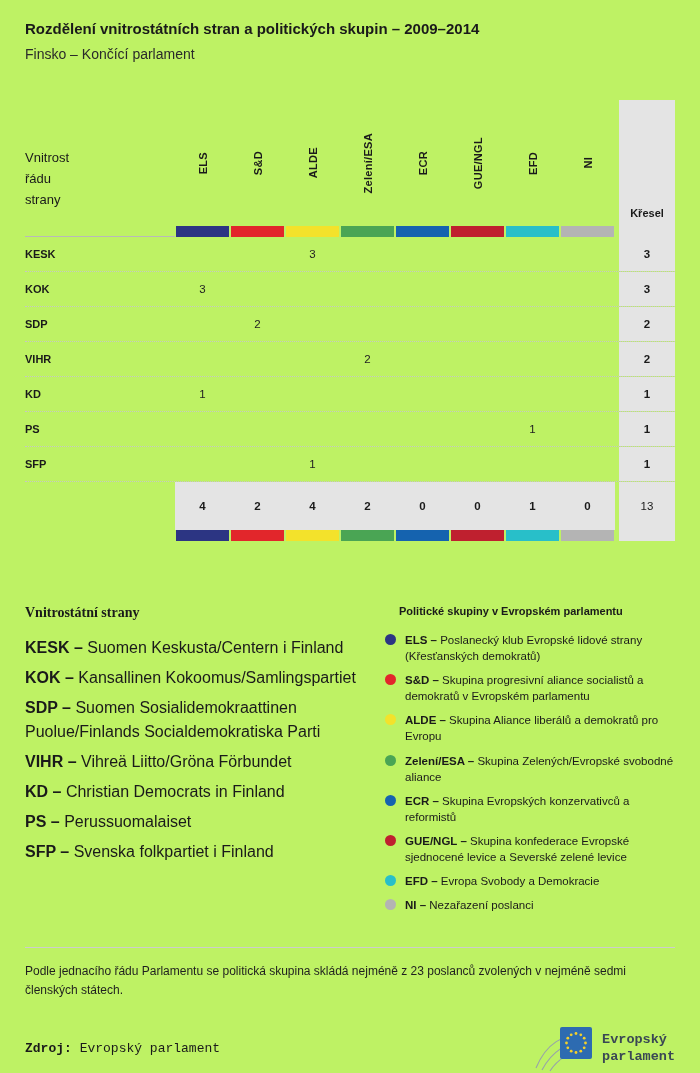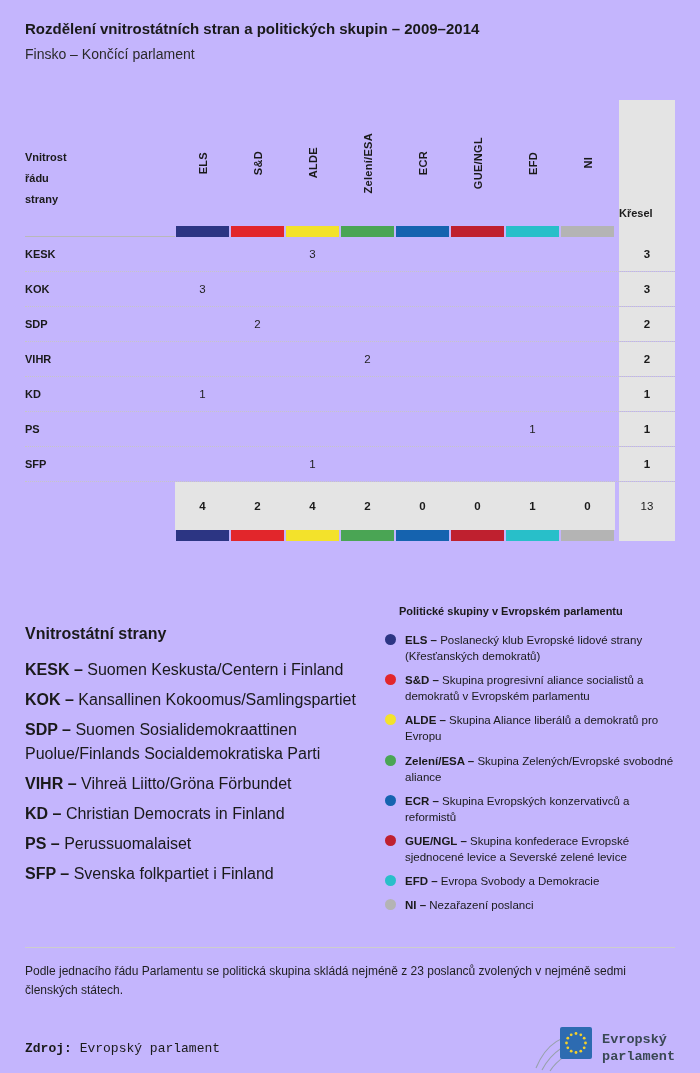--- a/index.html
+++ b/index.html
@@ -1,54 +1,54 @@
 <!DOCTYPE html>
 <html lang="cs"><head>
 <meta charset="utf-8">
 <title>Rozdělení vnitrostátních stran a politických skupin</title>
 <style>
   * { box-sizing: border-box; }
   body { margin:0; background:#ffffff; font-family:"Liberation Sans", sans-serif; color:#1a1a1a; }
-  .page { width:700px; height:1073px; padding:14px 25px 10px; overflow:hidden; position:relative; background:#c4b5fd; }
+  .page { width:700px; height:1073px; padding:14px 25px 10px; overflow:hidden; position:relative; background:#bef264; }
 
   .title { font-size:15px; font-weight:700; margin:6px 0 9px; }
   .subtitle { font-size:14px; font-weight:400; margin:0; color:#2a2a2a; }
 
   .ep-table { margin-top:38px; }
   .flexrow { display:flex; }
   .flexrow > div { flex:0 0 auto; }
   .c-label { width:150px; }
   .c-group { width:55px; }
   .c-gap   { width:4px; }
   .c-seats { width:56px; }
   .seats-bg { background:#e4e4e4; }
 
   .thead { height:126px; }
-  .head-label { display:flex; flex-direction:column; justify-content:flex-end; padding-bottom:16px; font-size:11px; font-weight:700; line-height:21px; }
+  .head-label { display:flex; flex-direction:column; justify-content:flex-end; padding-bottom:16px; font-size:13px; font-weight:400; line-height:21px; }
   .group-head { display:flex; align-items:center; justify-content:center; }
   .vtext { writing-mode:vertical-rl; transform:rotate(180deg); font-size:11px; font-weight:700; letter-spacing:0.3px; white-space:nowrap; }
-  .seats-head { display:flex; align-items:flex-end; font-size:11px; font-weight:700; padding-bottom:7px; }
+  .seats-head { display:flex; align-items:flex-end; justify-content:center; font-size:11px; font-weight:700; padding-bottom:7px; }
 
   .tbars { height:11px; }
   .bar { height:100%; margin:0 1px; }
   .label-underline { border-bottom:1px solid #b9b9b9; }
 
   .trow { height:35px; border-bottom:1px dotted #c6c6c6; }
   .party-name { display:flex; align-items:center; font-size:11px; font-weight:700; }
   .val { display:flex; align-items:center; justify-content:center; font-size:11.5px; color:#222; }
   .seat-val { display:flex; align-items:center; justify-content:center; font-size:11.5px; font-weight:700; }
 
   .ttotal { height:48px; }
   .tval { display:flex; align-items:center; justify-content:center; font-size:11.5px; font-weight:700; background:#e4e4e4; }
   .tval-seats { display:flex; align-items:center; justify-content:center; font-size:11.5px; font-weight:400; }
 
   .legend { display:flex; align-items:flex-start; margin-top:64px; }
   .legend-left { width:360px; padding-right:15px; }
   .legend-right { width:290px; }
-  .legend-title-mono { font-family:Liberation Sans, sans-serif; font-size:16px; font-weight:700; margin-bottom:15px;margin-top:20px; }
+  .legend-title-mono { font-family:Liberation Serif, serif; font-size:14px; font-weight:700; margin-bottom:15px; }
   .pitem { font-size:16px; line-height:1.45; margin-bottom:7px; }
   .p-abbr { font-weight:700; }
   .legend-title { font-size:11px; font-weight:700; margin-bottom:15px;padding-left:14px; }
   .gitem { display:flex; align-items:flex-start; margin-bottom:8px; }
   .g-dot { width:11px; height:11px; border-radius:50%; flex:0 0 11px; margin:2px 9px 0 0; }
   .g-text { font-size:11.5px; line-height:1.4; }
   .g-abbr { font-weight:700; }
 
   .divider { border:none; border-top:1px solid #cdcdcd; margin:26px 0 0; }
   .footnote { font-size:12px; line-height:1.55; margin:14px 0 0; max-width:648px; color:#1f1f1f; }

